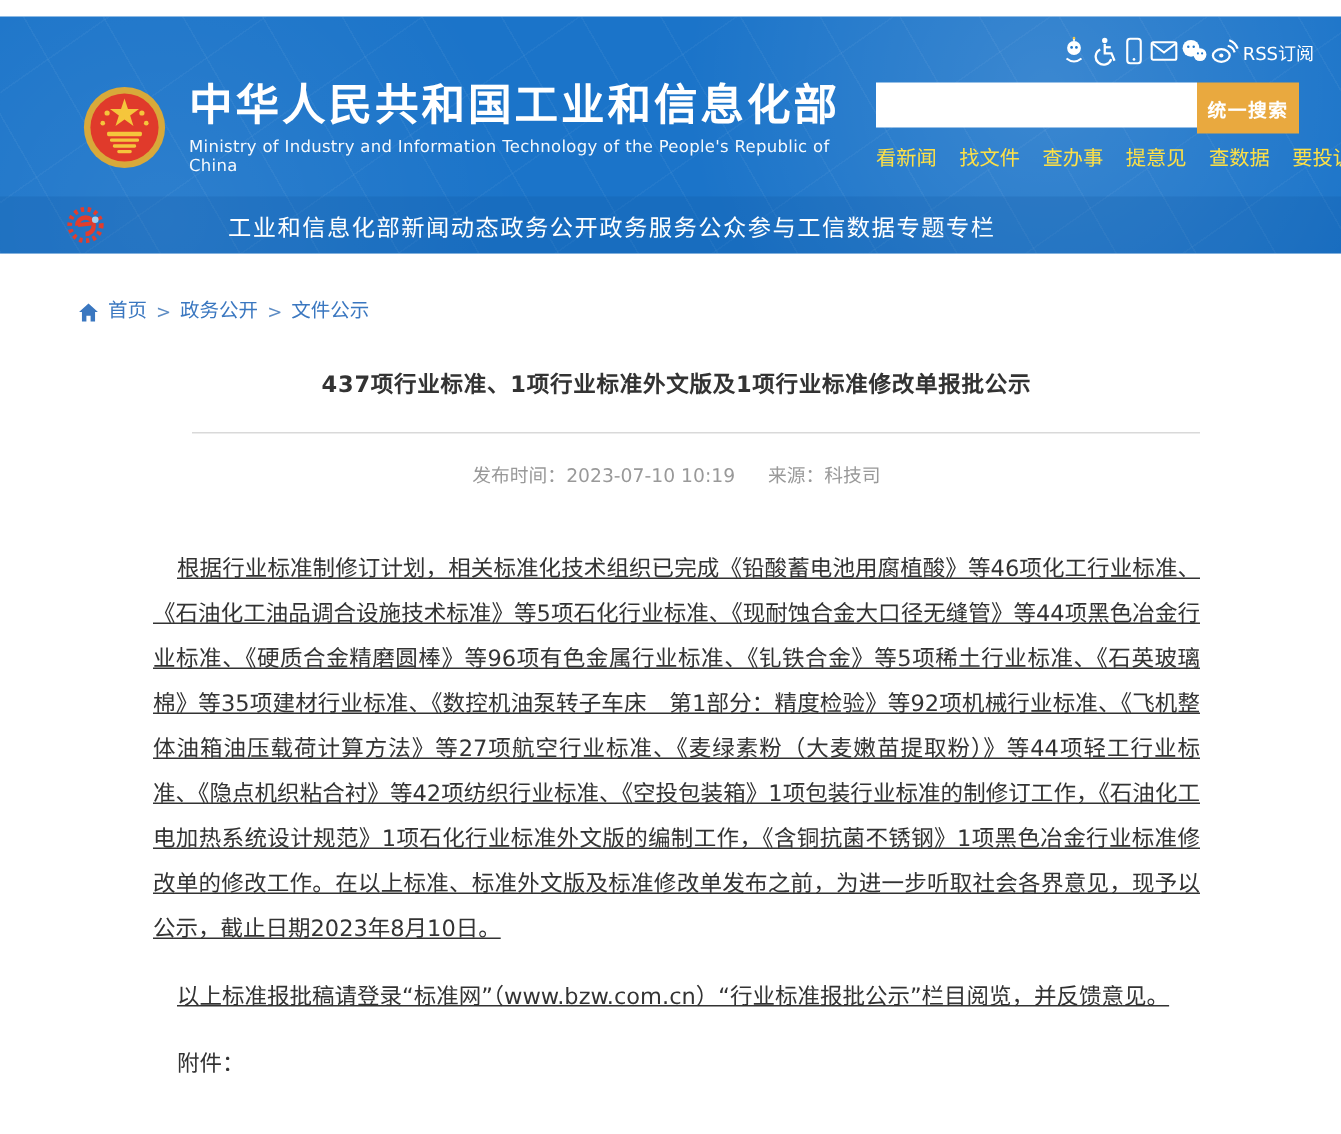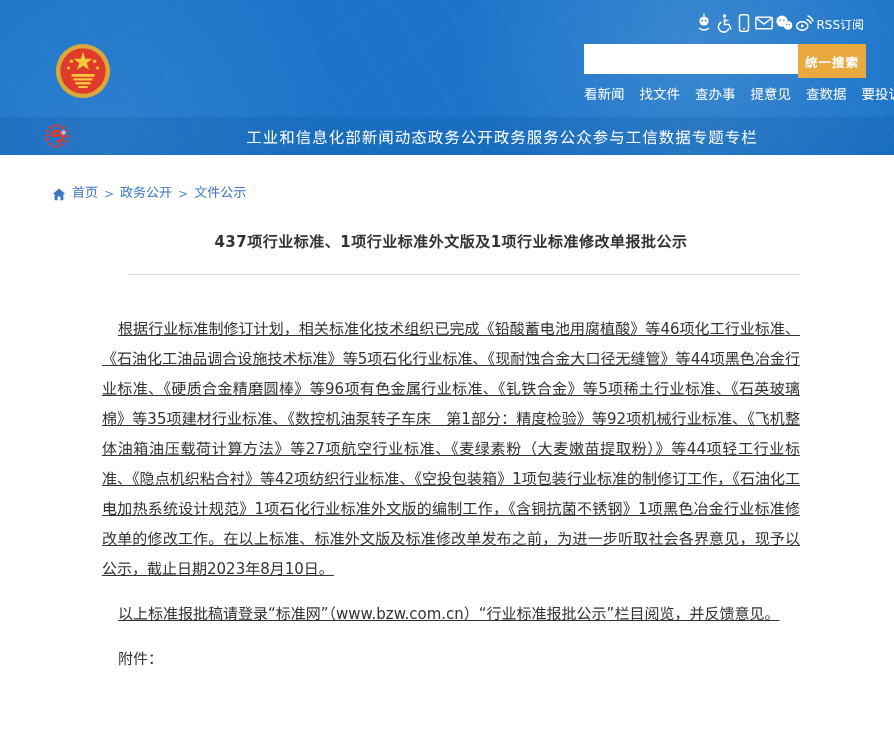--- a/index.html
+++ b/index.html
@@ -18,21 +18,21 @@
   .site-top::before {
     content:""; position:absolute; inset:0; pointer-events:none;
     background:
       repeating-linear-gradient(60deg, rgba(255,255,255,0.045) 0 1px, transparent 1px 46px),
       repeating-linear-gradient(-35deg, rgba(255,255,255,0.035) 0 1px, transparent 1px 60px),
       radial-gradient(circle at 78% 30%, rgba(255,255,255,0.14), transparent 34%),
       radial-gradient(circle at 12% 85%, rgba(255,255,255,0.08), transparent 30%);
   }
   .topbar {
     position:relative; height:36px; display:flex; justify-content:flex-end;
-    align-items:center; padding:10px 30px 0 0;
+    align-items:center; padding:10px 18px 0 0;margin-top:11px;
   }
   .topbar .ic { width:20px; height:20px; display:inline-flex; align-items:center; justify-content:center; cursor:pointer; }
   .topbar .rss { color:#fff; font-size:12px; cursor:pointer; margin-left:2px; }
   .header-main {
     position:relative; display:flex; align-items:flex-start;
     padding:6px 28px 14px 54px;
   }
   .brand { display:flex; align-items:center; gap:14px; }
   .brand-emblem { width:58px; height:58px; flex:0 0 auto; }
   .brand-cn { color:#fff; font-size:29px; font-weight:bold; letter-spacing:2px; line-height:34px; }
@@ -41,29 +41,29 @@
   .search-row { display:flex; height:30px; }
   .search-input {
     flex:1; border:none; outline:none; height:30px; padding:0 8px;
     font-size:13px; background:#fff;
   }
   .search-btn {
     width:68px; height:34px; border:none; background:#e9a93f; color:#fff;
     font-size:12.5px; font-weight:bold; cursor:pointer; letter-spacing:1px;
   }
   .quick-links { display:flex; gap:15px; margin-top:9px; }
-  .quick-links span { color:#ffffff; font-size:13.5px; cursor:pointer; white-space:nowrap; }
+  .quick-links span { color:#fde047; font-size:13.5px; cursor:pointer; white-space:nowrap; }
   
   .main-nav {
     position:relative; height:38px; display:flex; align-items:center;
     background:rgba(10,80,150,0.18);
     padding:0 34px 0 44px;
   }
   .nav-logo { width:26px; height:26px; margin-right:34px; flex:0 0 auto; cursor:pointer; }
-  .nav-items { flex:1; display:flex; justify-content:center; align-items:center; padding-right:8px;margin-left:48px; }
+  .nav-items { flex:1; display:flex; justify-content:flex-start; align-items:center; padding-right:8px;margin-left:48px; }
   .nav-items span {
     color:#fff; font-size:15.5px; cursor:pointer; white-space:nowrap; letter-spacing:1px;
   }
   
   .breadcrumb {
     display:flex; align-items:flex-end; gap:6px;
     padding:27px 0 0 52px; font-size:13px; color:#3a77c0;
   }
   .breadcrumb .crumb { cursor:pointer; }
   .breadcrumb .sep { color:#5d8cc4; font-size:12px; }
@@ -149,20 +149,24 @@
         <polygon fill="#f5c63c" points="30,10 32.4,17.2 40,17.2 33.9,21.7 36.2,29 30,24.5 23.8,29 26.1,21.7 20,17.2 27.6,17.2"></polygon>
         <circle cx="18" cy="20" r="1.8" fill="#f5c63c"></circle>
         <circle cx="42" cy="20" r="1.8" fill="#f5c63c"></circle>
         <circle cx="15" cy="27" r="1.6" fill="#f5c63c"></circle>
         <circle cx="45" cy="27" r="1.6" fill="#f5c63c"></circle>
         <rect x="18" y="33" width="24" height="3" rx="1" fill="#f5c63c"></rect>
         <rect x="20" y="37.5" width="20" height="2.4" rx="1" fill="#f5c63c"></rect>
         <rect x="22" y="41.5" width="16" height="2.4" rx="1" fill="#f5c63c"></rect>
         <rect x="25" y="45.5" width="10" height="2.2" rx="1" fill="#f5c63c"></rect>
       </svg>
+      <div>
+        <div class="brand-cn">中华人民共和国工业和信息化部</div>
+        <div class="brand-en">Ministry of Industry and Information Technology of the People's Republic of China</div>
+      </div>
     </div>
 
     <div class="search-zone">
       <div class="search-row">
         <input class="search-input" type="text" value="" style="">
         <button class="search-btn">统一搜索</button>
       </div>
       <div class="quick-links">
         <span>看新闻</span>
         <span>找文件</span>
@@ -200,20 +204,23 @@
   <span class="crumb">首页</span>
   <span class="sep">&gt;</span>
   <span class="crumb">政务公开</span>
   <span class="sep">&gt;</span>
   <span class="crumb">文件公示</span>
 </div>
 
 <div class="article">
   <h1 class="article-title">437项行业标准、1项行业标准外文版及1项行业标准修改单报批公示</h1>
   <hr class="title-divider">
+  <div class="article-meta">
+    <span>发布时间：</span><span>2023-07-10 10:19</span><span class="gap"></span><span>来源：</span><span>科技司</span>
+  </div>
 
   <div class="article-body">
     <p>根据行业标准制修订计划，相关标准化技术组织已完成《铅酸蓄电池用腐植酸》等46项化工行业标准、《石油化工油品调合设施技术标准》等5项石化行业标准、《现耐蚀合金大口径无缝管》等44项黑色冶金行业标准、《硬质合金精磨圆棒》等96项有色金属行业标准、《钆铁合金》等5项稀土行业标准、《石英玻璃棉》等35项建材行业标准、《数控机油泵转子车床　第1部分：精度检验》等92项机械行业标准、《飞机整体油箱油压载荷计算方法》等27项航空行业标准、《麦绿素粉（大麦嫩苗提取粉）》等44项轻工行业标准、《隐点机织粘合衬》等42项纺织行业标准、《空投包装箱》1项包装行业标准的制修订工作，《石油化工电加热系统设计规范》1项石化行业标准外文版的编制工作，《含铜抗菌不锈钢》1项黑色冶金行业标准修改单的修改工作。在以上标准、标准外文版及标准修改单发布之前，为进一步听取社会各界意见，现予以公示，截止日期2023年8月10日。</p>
     <p>以上标准报批稿请登录“标准网”（www.bzw.com.cn）“行业标准报批公示”栏目阅览，并反馈意见。</p>
 
     <div class="attachments">
       <div class="att-label">附件：</div>
 
     </div>
 

